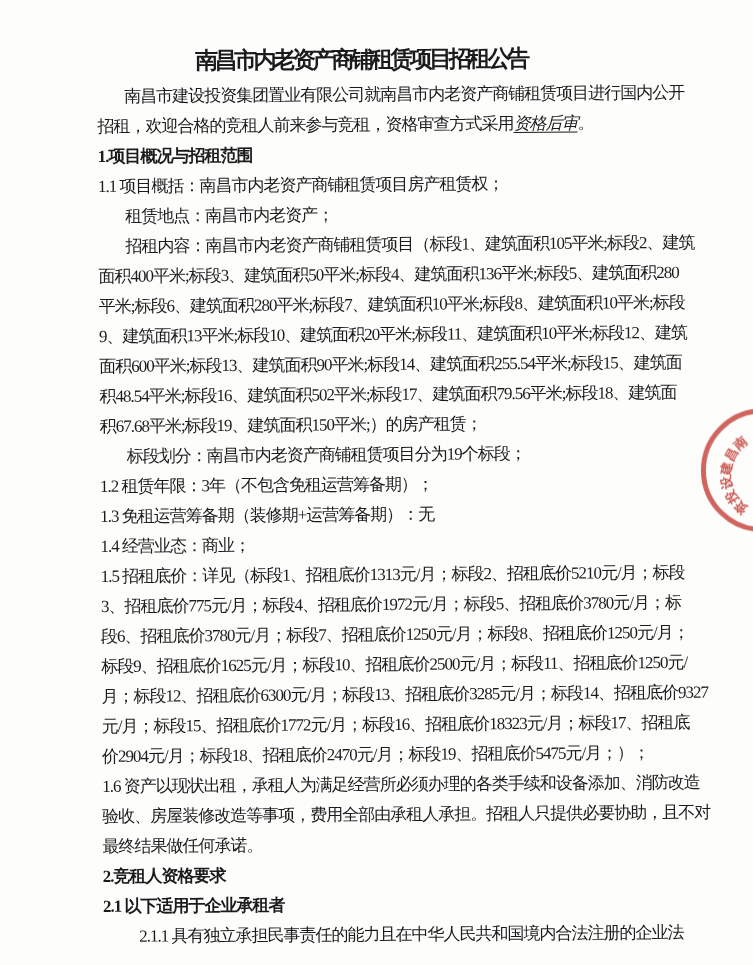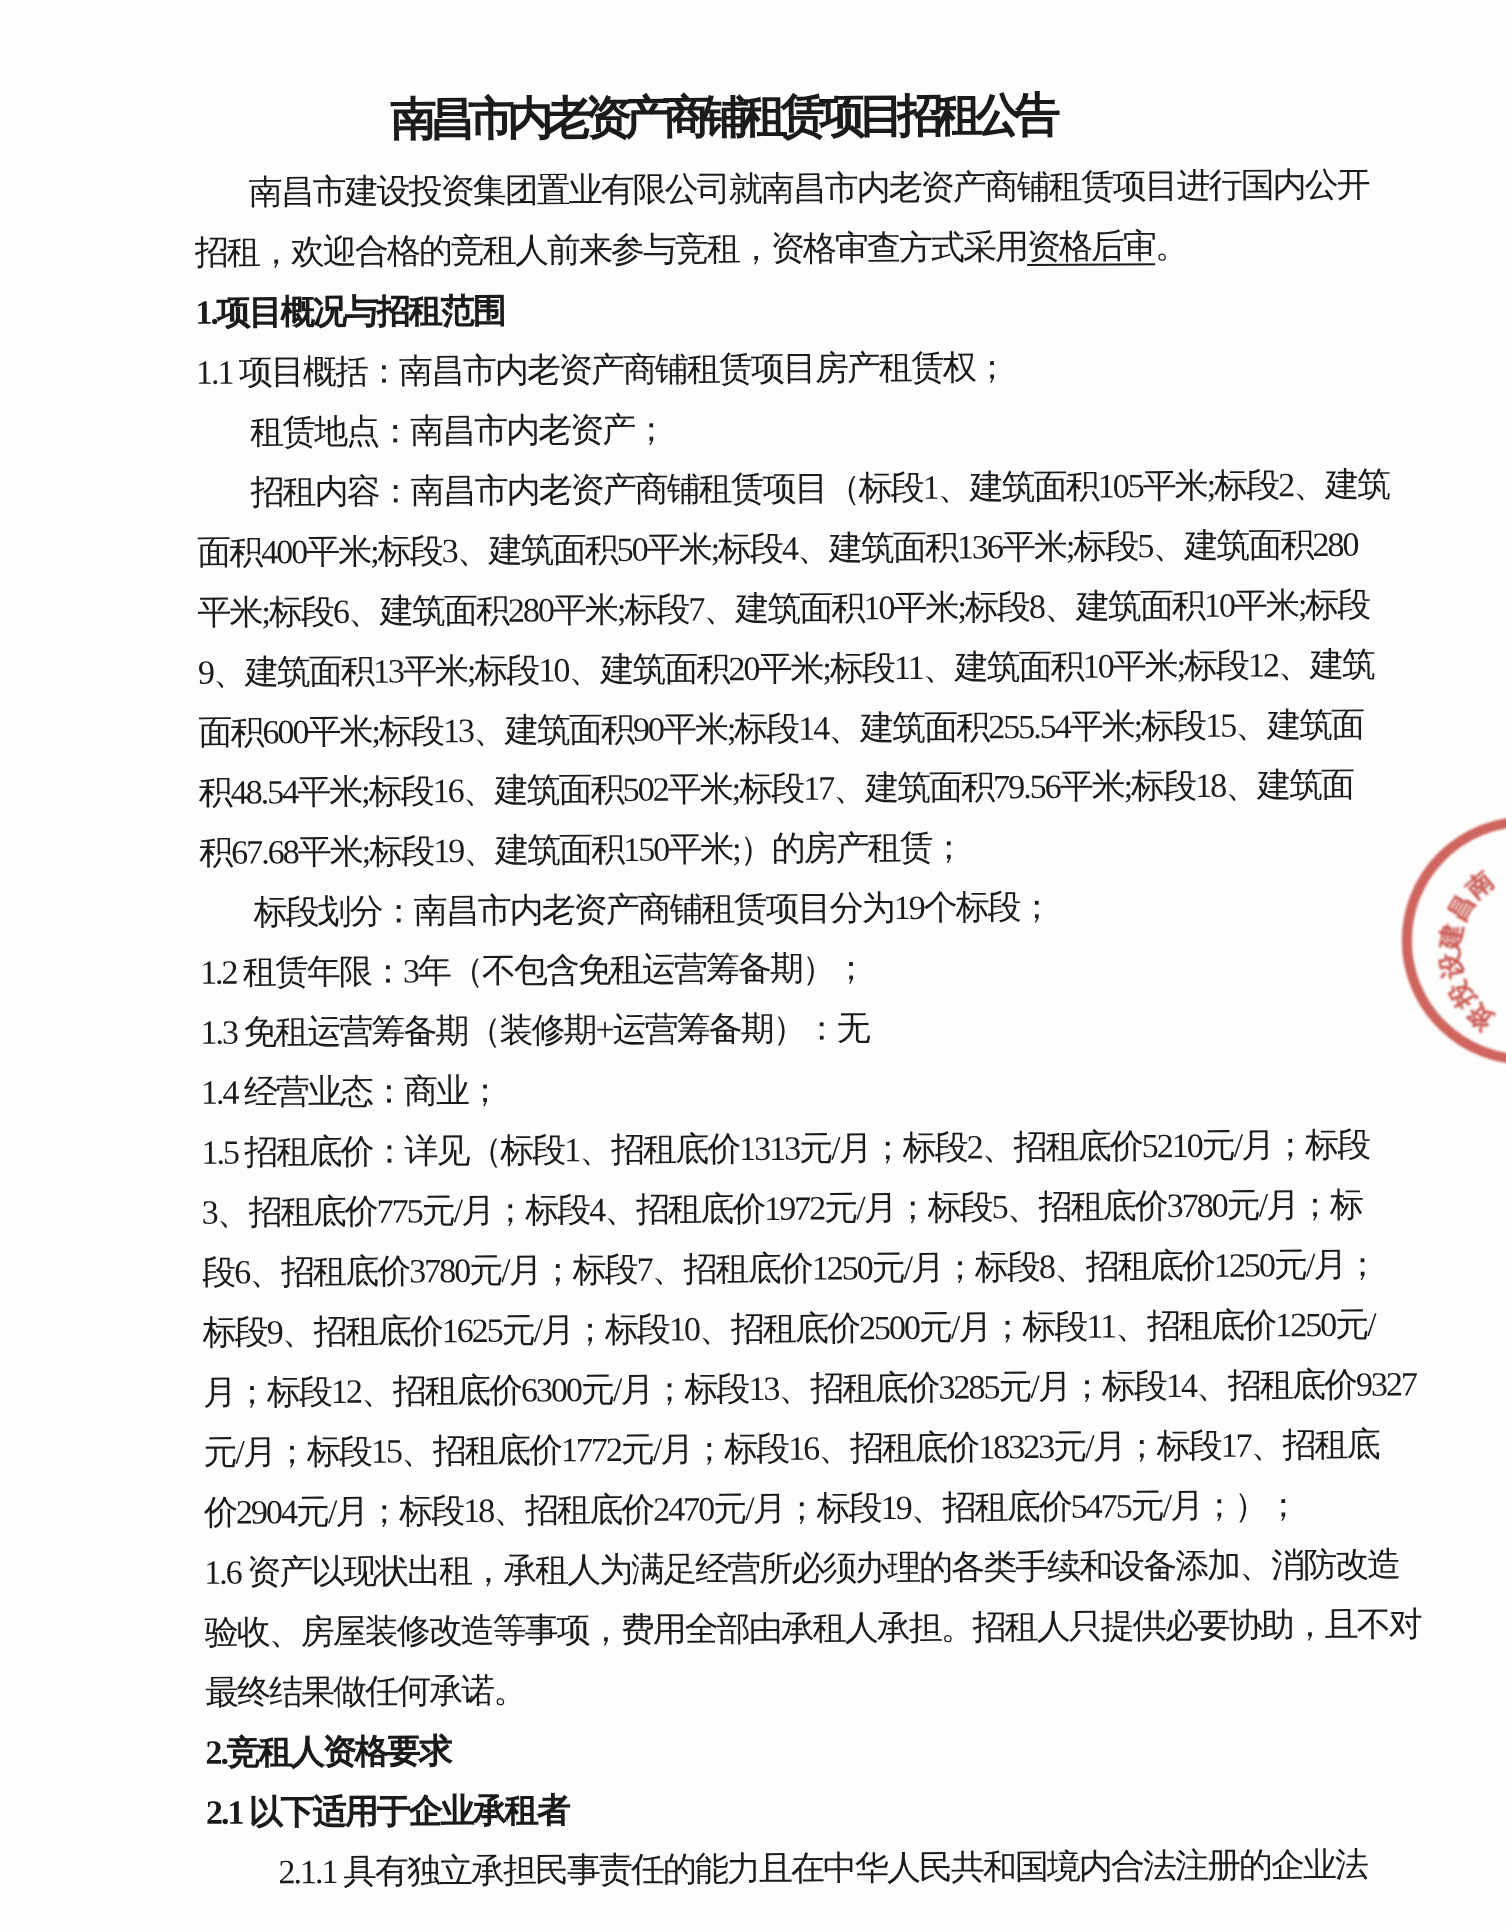--- a/index.html
+++ b/index.html
@@ -39,20 +39,21 @@
     font-size:17px;
     letter-spacing:-1px;
     white-space:nowrap;
   }
   .line.bold{font-weight:bold;}
   .line.indent1{padding-left:27px;}
   .line.indent2{padding-left:36px;}
   .line .u{
     text-decoration:underline;
     text-underline-offset:3px;
+    font-style:italic;
   }
   .seal{
     position:absolute;
     left:701px;top:411px;
     width:124px;height:124px;
     box-sizing:border-box;
     border:5px solid rgba(193,58,50,0.78);
     border-radius:50%;
     filter:blur(0.4px);
   }

